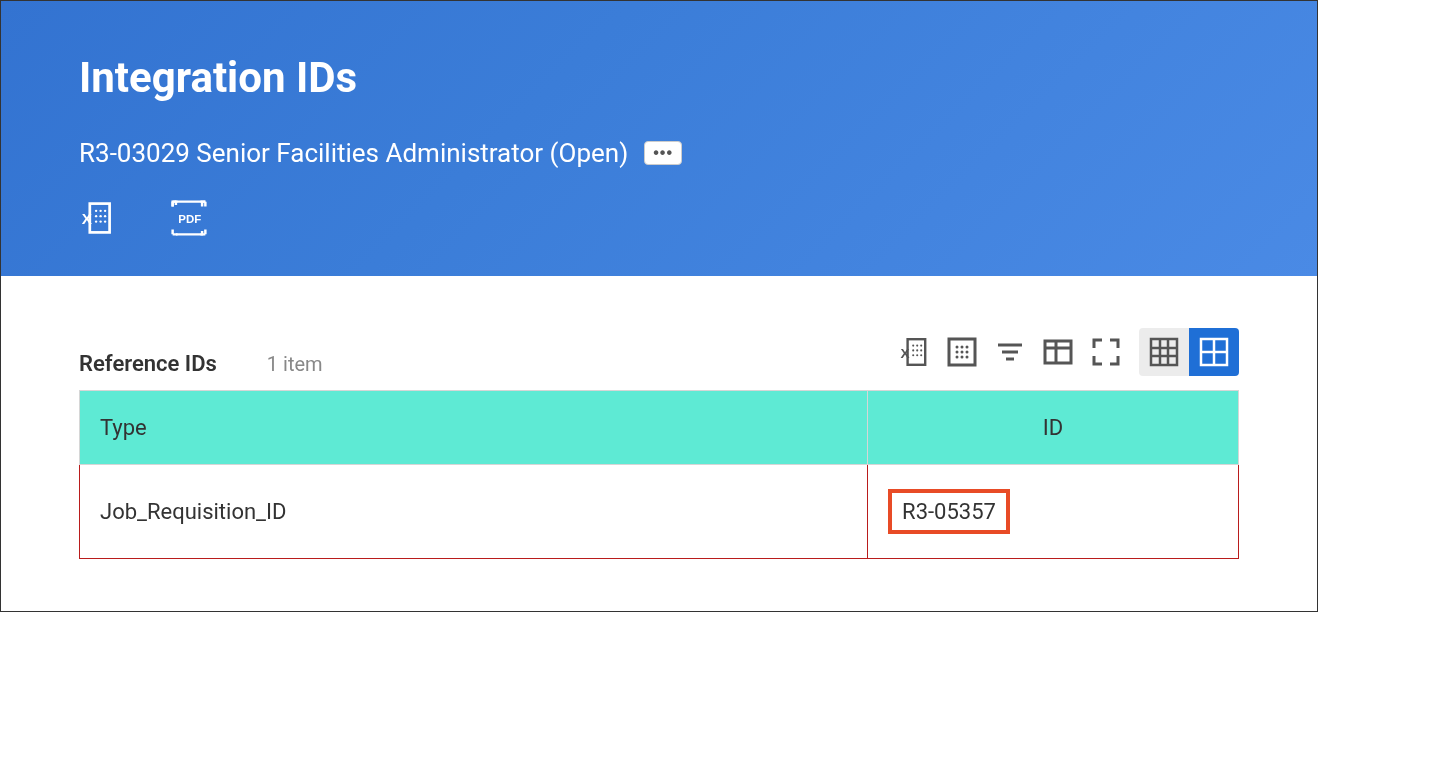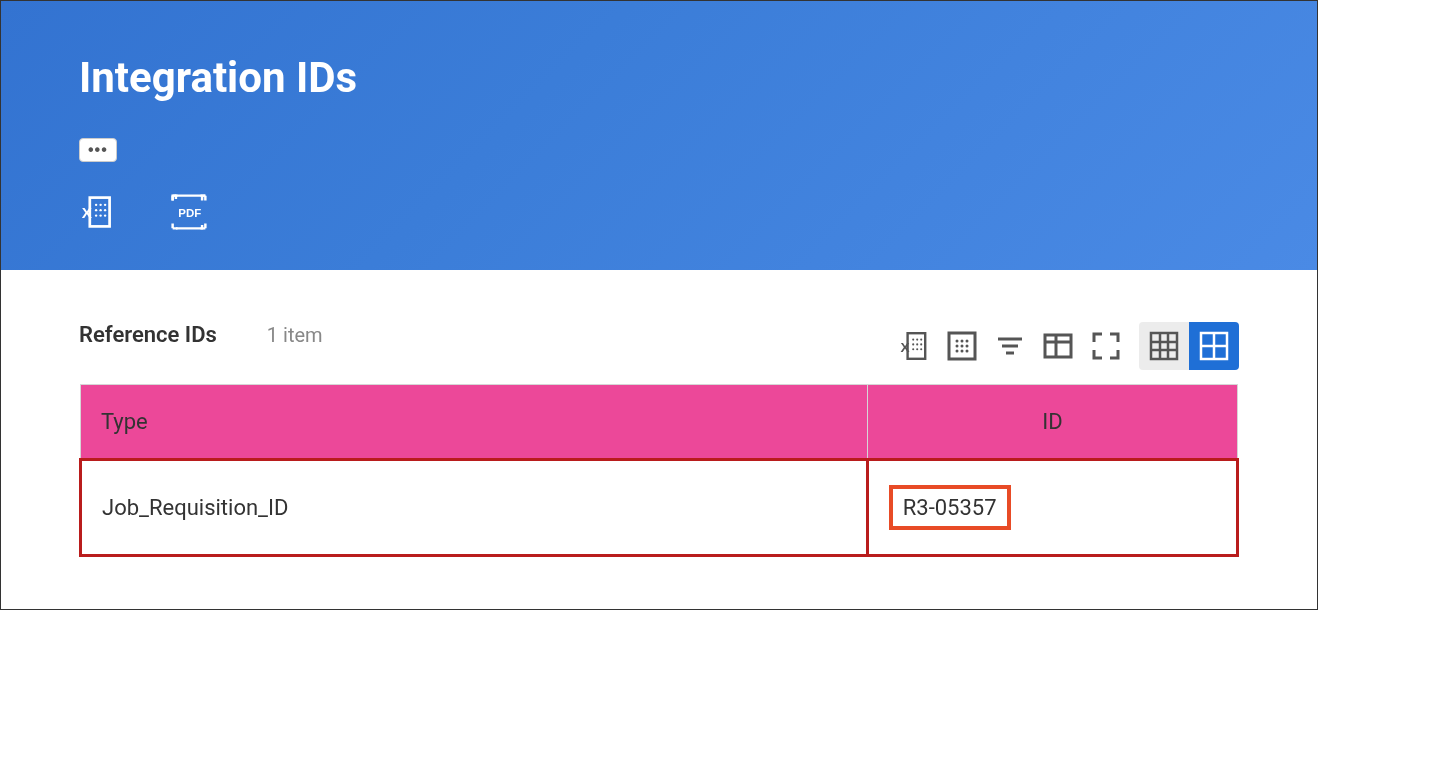--- a/index.html
+++ b/index.html
@@ -79,21 +79,21 @@
       font-weight: 600;
       color: #333;
     }
     .field-value {
       font-size: 22px;
       font-weight: 400;
       color: #333;
     }
     .section-header {
       display: flex;
-      align-items: flex-start;
+      align-items: flex-end;
       justify-content: space-between;
       margin-bottom: 14px;
     }
     .section-left {
       display: flex;
       align-items: baseline;
       gap: 14px;
     }
     .section-title {
       font-size: 22px;
@@ -143,33 +143,33 @@
       background: #1f6fd6;
       color: #fff;
       border-radius: 0 4px 4px 0;
     }
     table {
       width: 100%;
       border-collapse: collapse;
       border: 1px solid #d6d6d6;
     }
     thead th {
-      background: #ec4899;
+      background: #5eead4;
       text-align: left;
       padding: 24px 20px;
       font-size: 22px;
       font-weight: 400;
       color: #333;
       border: 1px solid #d6d6d6;
     }
     tbody td {
       padding: 24px 20px;
       font-size: 22px;
       color: #333;
-      border: 3px solid #b91c1c;
+      border: 1px solid #b91c1c;
       vertical-align: middle;
     }
     .highlight-box {
       display: inline-block;
       border: 4px solid #e84b26;
       padding: 6px 10px;
     }
     .col-type {
       width: 68%;
     }
@@ -178,20 +178,21 @@
       text-align: center;
     }
   </style>
 </head>
 <body>
 
 <div class="container">
   <div class="header">
     <h1 class="page-title">Integration IDs</h1>
     <div class="subtitle-row">
+      <div class="subtitle">R3-03029 Senior Facilities Administrator (Open)</div>
       <button class="more-btn">
         <span>•••</span>
       </button>
     </div>
     <div class="export-row">
       <div class="export-icon">
         <svg width="40" height="40" viewBox="0 0 40 40">
           <rect x="12" y="4" width="22" height="32" fill="none" stroke="#fff" stroke-width="3"></rect>
           <circle cx="19" cy="12" r="1.3" fill="#fff"></circle>
           <circle cx="24" cy="12" r="1.3" fill="#fff"></circle>

